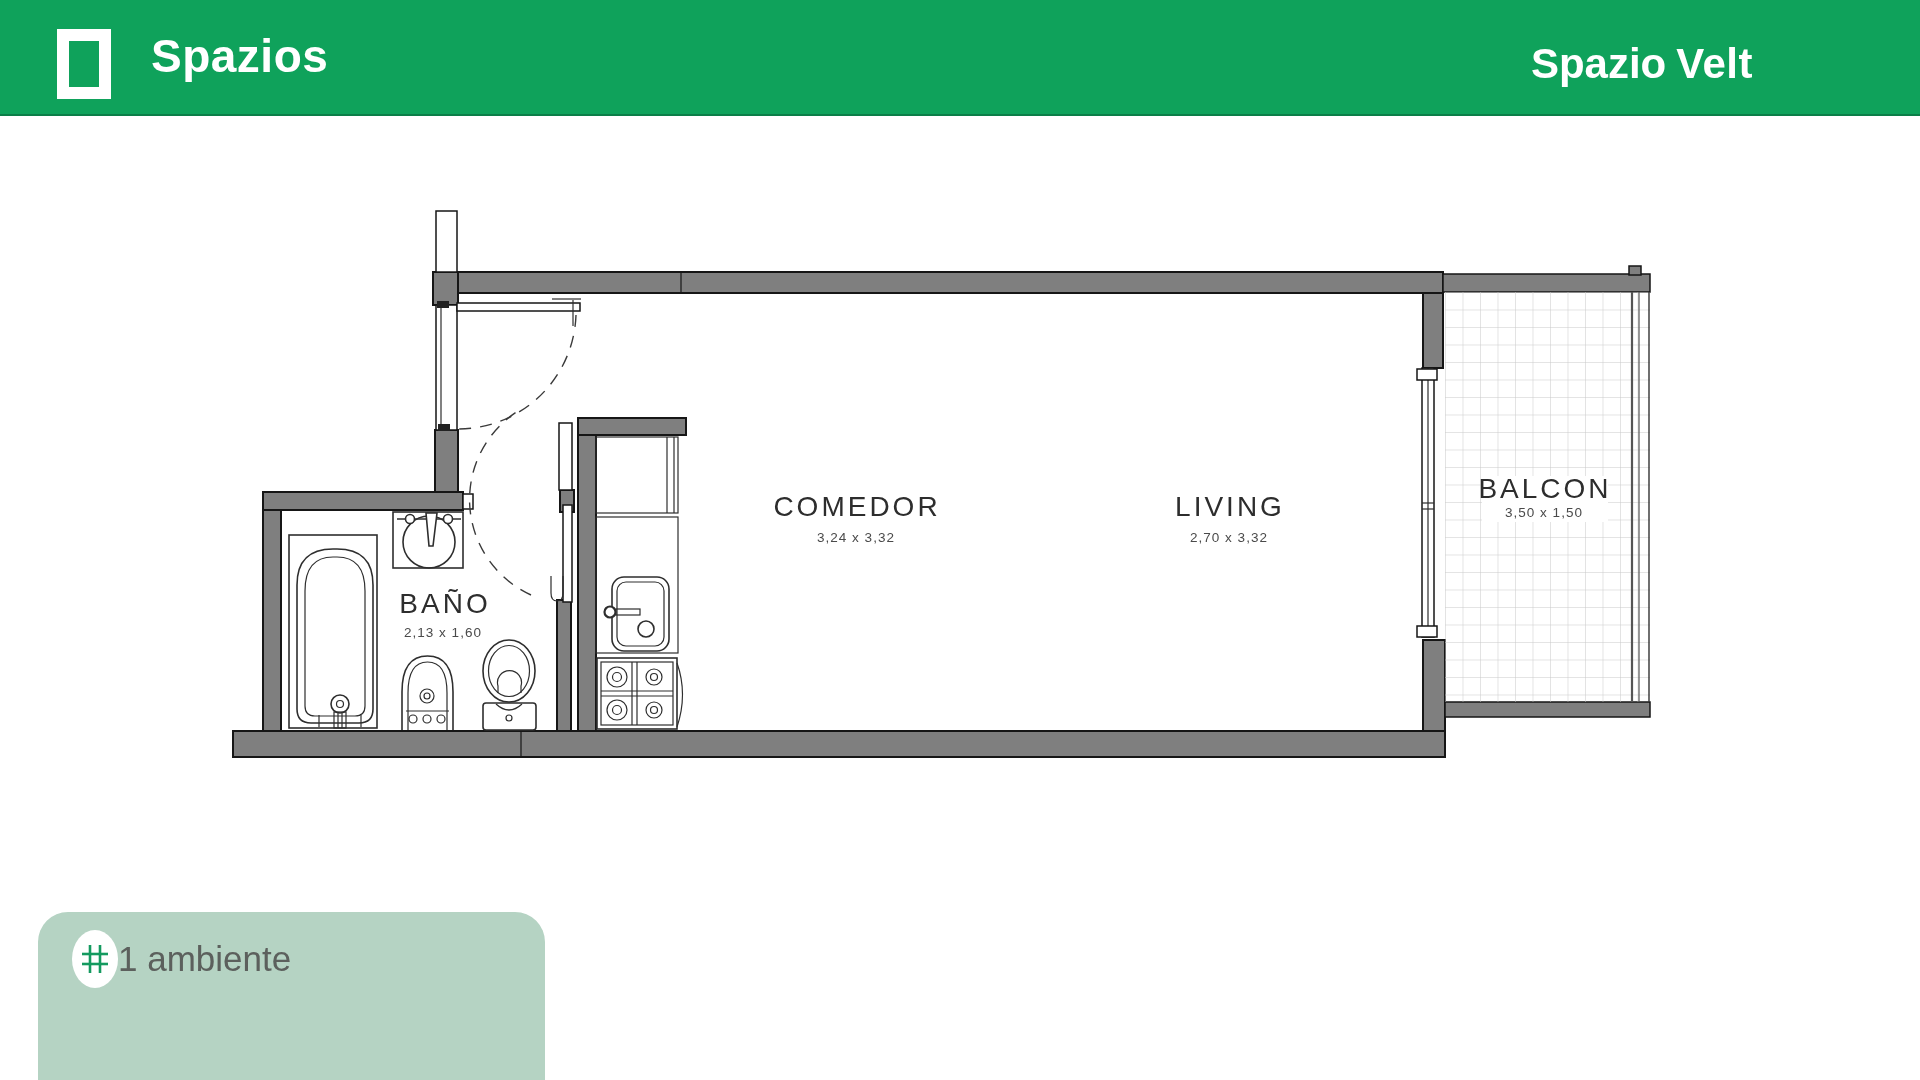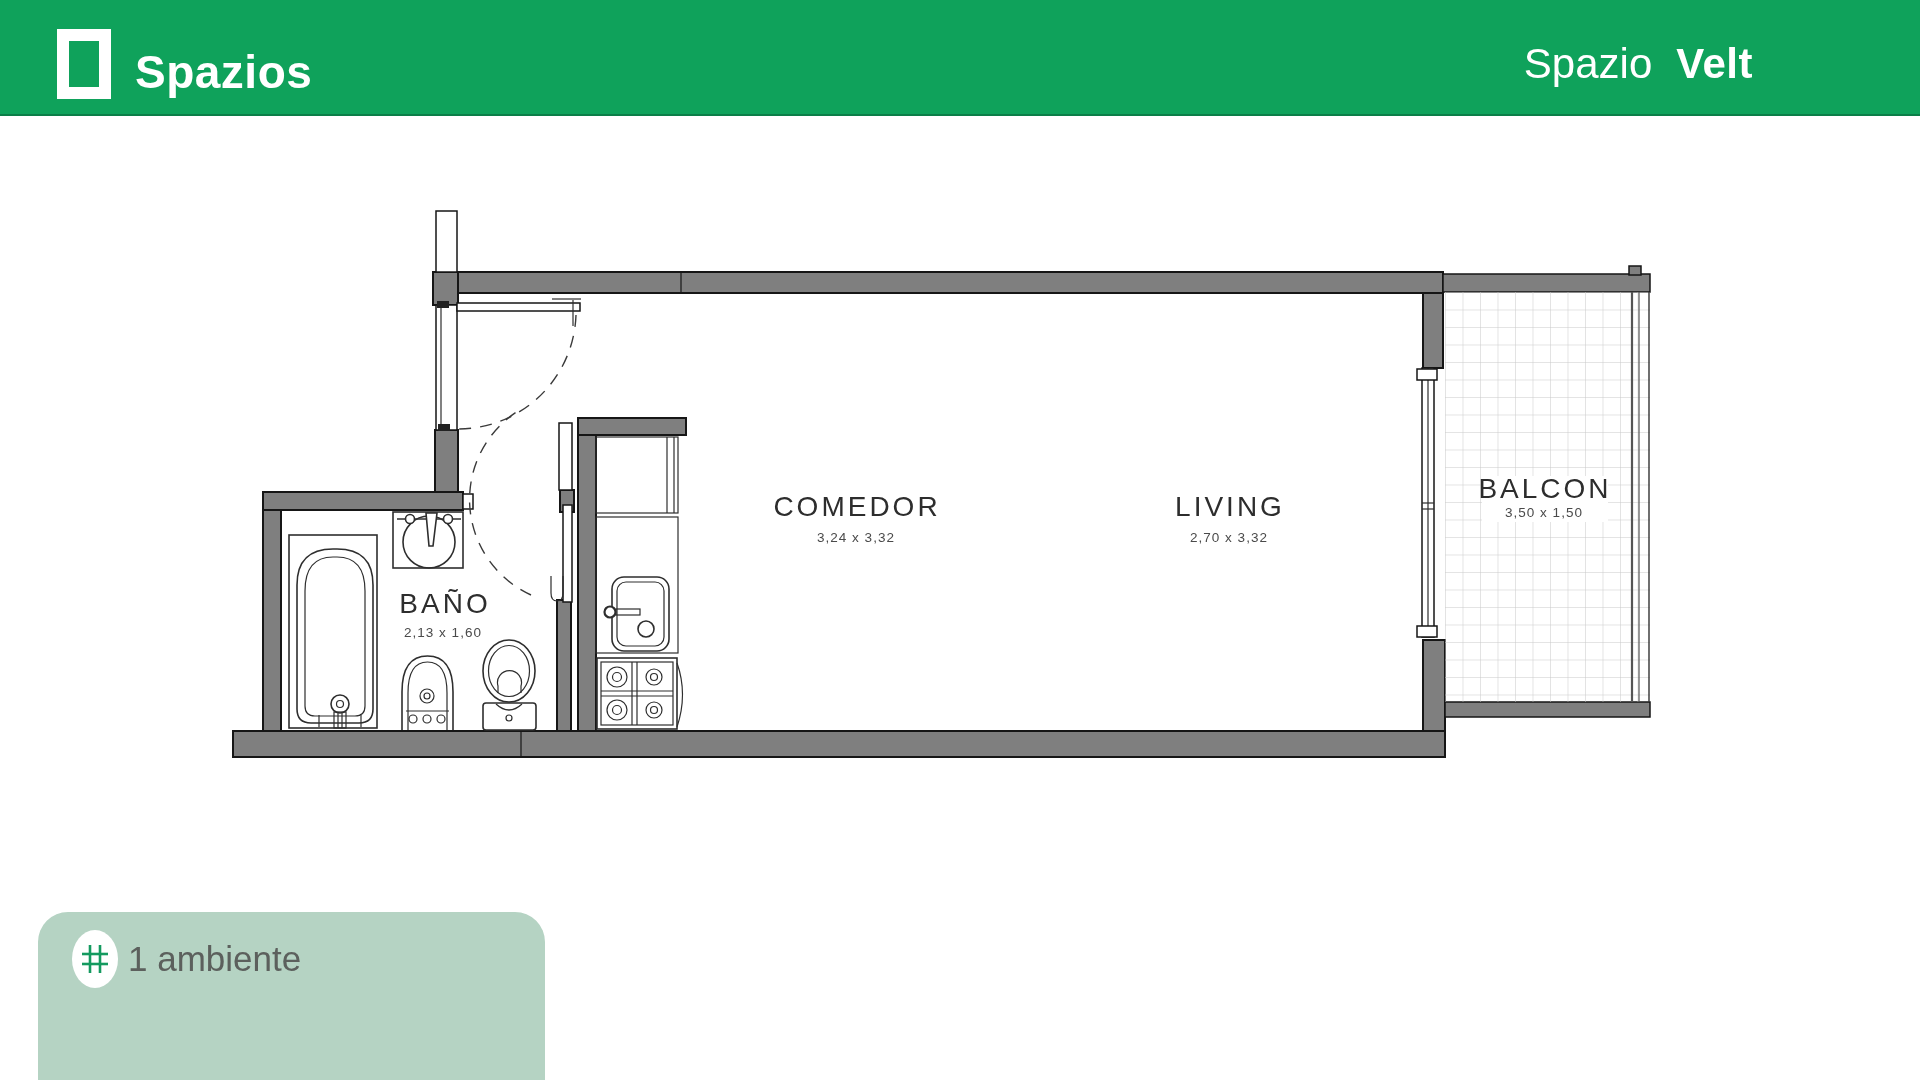--- a/index.html
+++ b/index.html
@@ -7,25 +7,25 @@
     --wall-gray:#7f7f7f; --line-dark:#161616; --text-gray:#5c605d;
   }
   *{margin:0;padding:0;box-sizing:border-box}
   html,body{width:1920px;height:1080px;overflow:hidden;background:#fff;
     font-family:"Liberation Sans",sans-serif;}
   
   .hdr{position:absolute;left:0;top:0;width:1920px;height:116px;
     background:var(--header-green);display:flex;align-items:center;
     justify-content:space-between;padding:14px 167px 0 57px;
     border-bottom:2px solid rgba(0,0,0,.22);}
-  .brandwrap{display:flex;align-items:flex-end;gap:24px}
+  .brandwrap{display:flex;align-items:flex-start;gap:40px}
   .logoicon{width:54px;height:70px;border:12px solid #fff;background:transparent}
   .brand{color:#fff;font-size:46px;font-weight:700;letter-spacing:.5px}
   .unit{color:#fff;font-size:42px}
-  .unit .b{font-weight:400;margin-right:24px}
+  .unit .b{font-weight:700;margin-right:10px}
   .unit .l{font-weight:700;letter-spacing:.5px}
   
   .plan{position:absolute;left:0;top:0;width:1920px;height:1080px}
   .wl{fill:var(--wall-gray);stroke:var(--line-dark);stroke-width:2}
   .wlt{fill:var(--wall-gray);stroke:var(--line-dark);stroke-width:1.5}
   .thin{fill:#fff;stroke:var(--line-dark);stroke-width:1.5}
   .fx{fill:#fff;stroke:#2e2e2e;stroke-width:1.6}
   .fxn{fill:none;stroke:#2e2e2e;stroke-width:1.6}
   .fxl{fill:none;stroke:#2e2e2e;stroke-width:1.2}
   .dash{fill:none;stroke:#3a3a3a;stroke-width:1.4;stroke-dasharray:12 9}
@@ -35,21 +35,21 @@
   .rdim{font-family:"Liberation Sans",sans-serif;font-size:13.5px;
     letter-spacing:1px;fill:#4a4a4a}
   
   .badge{position:absolute;left:38px;top:912px;width:507px;height:200px;
     background:var(--badge-bg);border-radius:30px;padding:18px 0 0 34px}
   .badge-row{display:flex;align-items:center;height:58px}
   .badge-item{display:flex;align-items:center}
   .badge-item.first{margin-right:60px}
   .badge-ellipse{width:46px;height:58px;background:#fff;border-radius:50%;
     display:flex;align-items:center;justify-content:center;flex:0 0 auto}
-  .badge-txt{font-size:35px;color:var(--text-gray);margin-left:10px;white-space:nowrap}
+  .badge-txt{font-size:35px;color:var(--text-gray);margin-left:0;white-space:nowrap}
 </style>
 </head>
 <body>
 
 <div class="hdr">
   <div class="brandwrap">
     <div class="logoicon"></div>
     <span class="brand">Spazios</span>
   </div>
   <div class="unit">

